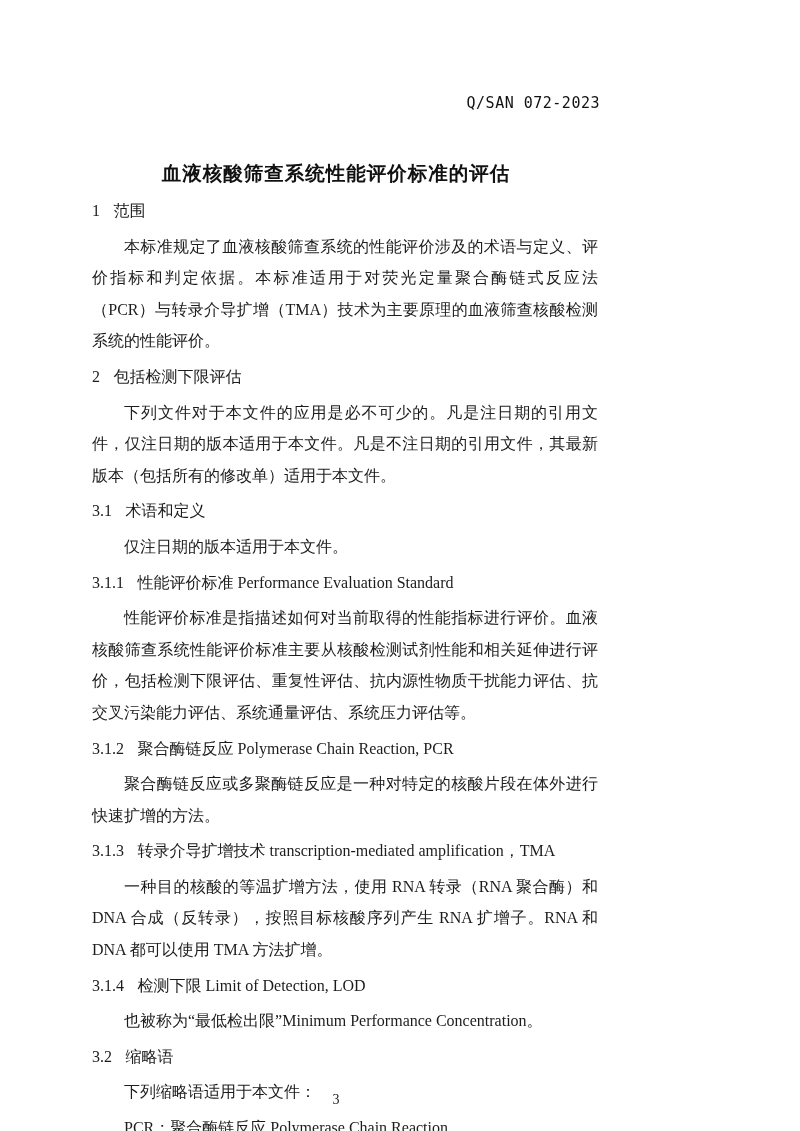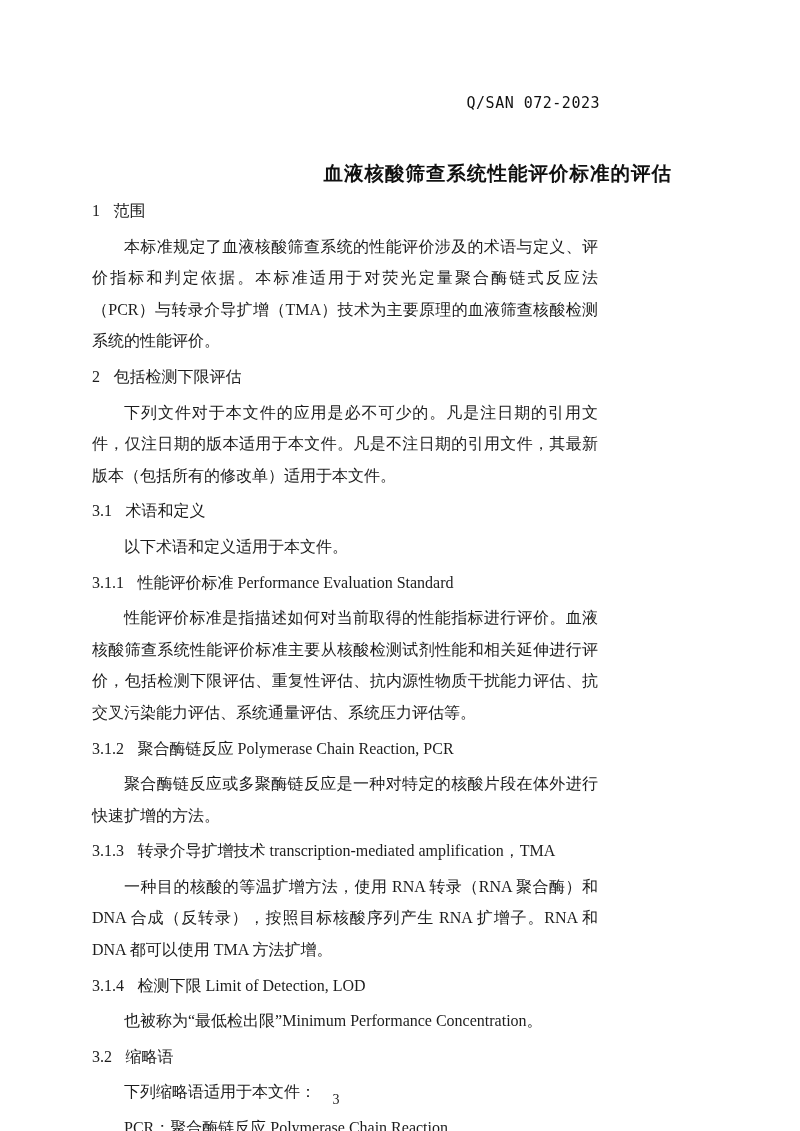--- a/index.html
+++ b/index.html
@@ -23,21 +23,21 @@
     font-family: "DejaVu Sans Mono", "Liberation Mono", monospace;
     font-size: 15px;
     letter-spacing: 0.5px;
     color: #111111;
   }
   .doc-title {
     position: absolute;
     top: 160px;
     left: 0;
     width: 100%;
-    text-align: right;
+    text-align: center;
     font-size: 19.5px;
     font-weight: bold;
     letter-spacing: 1px;
     color: #111111;
   }
   .doc-content {
     position: absolute;
     top: 191px;
     left: 88px;
     right: 70px;
@@ -74,21 +74,21 @@
   <div class="doc-header">Q/SAN 072-2023</div>
 
   <div class="doc-title">血液核酸筛查系统性能评价标准的评估</div>
 
   <div class="doc-content" id="blocks-container">
       <p class="blk h1"><span class="num">1</span><span>范围</span></p>
       <p class="blk p"><span>本标准规定了血液核酸筛查系统的性能评价涉及的术语与定义、评价指标和判定依据。本标准适用于对荧光定量聚合酶链式反应法（PCR）与转录介导扩增（TMA）技术为主要原理的血液筛查核酸检测系统的性能评价。</span></p>
       <p class="blk h1"><span class="num">2</span><span>包括检测下限评估</span></p>
       <p class="blk p"><span>下列文件对于本文件的应用是必不可少的。凡是注日期的引用文件，仅注日期的版本适用于本文件。凡是不注日期的引用文件，其最新版本（包括所有的修改单）适用于本文件。</span></p>
       <p class="blk h2"><span class="num">3.1</span><span>术语和定义</span></p>
-      <p class="blk p"><span>以下术语和定义适用于本文件。</span></p>
+      <p class="blk p"><span>仅注日期的版本适用于本文件。</span></p>
       <p class="blk h2"><span class="num">3.1.1</span><span>性能评价标准 Performance Evaluation Standard</span></p>
       <p class="blk p"><span>性能评价标准是指描述如何对当前取得的性能指标进行评价。血液核酸筛查系统性能评价标准主要从核酸检测试剂性能和相关延伸进行评价，包括检测下限评估、重复性评估、抗内源性物质干扰能力评估、抗交叉污染能力评估、系统通量评估、系统压力评估等。</span></p>
       <p class="blk h2"><span class="num">3.1.2</span><span>聚合酶链反应 Polymerase Chain Reaction, PCR</span></p>
       <p class="blk p"><span>聚合酶链反应或多聚酶链反应是一种对特定的核酸片段在体外进行快速扩增的方法。</span></p>
       <p class="blk h2"><span class="num">3.1.3</span><span>转录介导扩增技术 transcription-mediated amplification，TMA</span></p>
       <p class="blk p"><span>一种目的核酸的等温扩增方法，使用 RNA 转录（RNA 聚合酶）和 DNA 合成（反转录），按照目标核酸序列产生 RNA 扩增子。RNA 和 DNA 都可以使用 TMA 方法扩增。</span></p>
       <p class="blk h2"><span class="num">3.1.4</span><span>检测下限 Limit of Detection, LOD</span></p>
       <p class="blk p"><span>也被称为“最低检出限”Minimum Performance Concentration。</span></p>
       <p class="blk h2"><span class="num">3.2</span><span>缩略语</span></p>
       <p class="blk p"><span>下列缩略语适用于本文件：</span></p>

